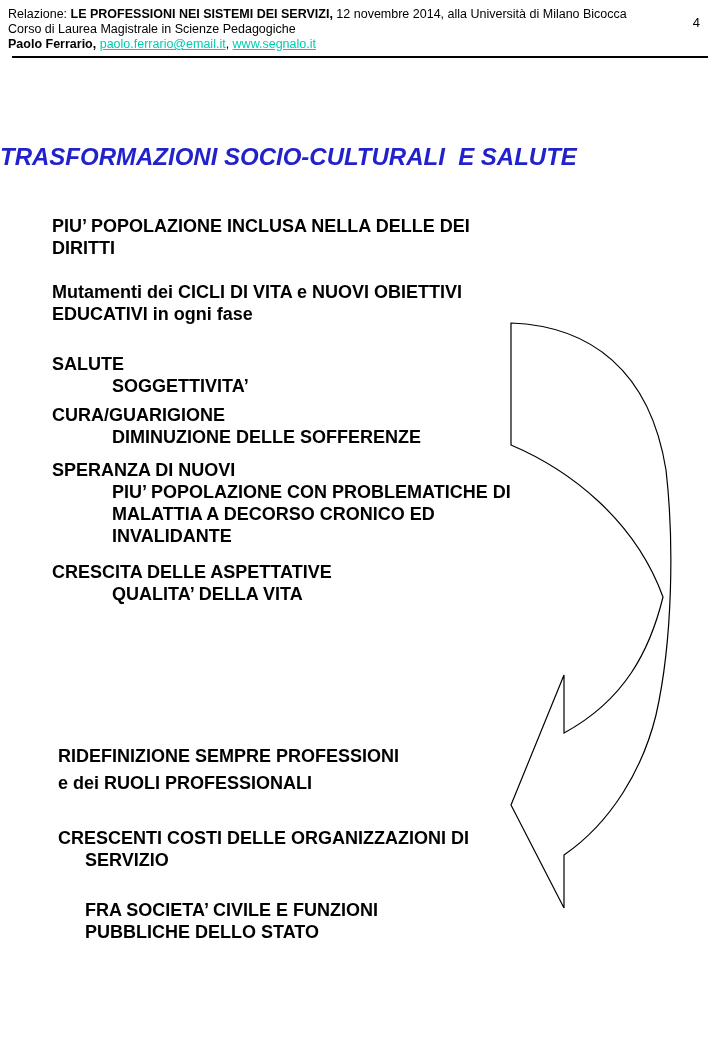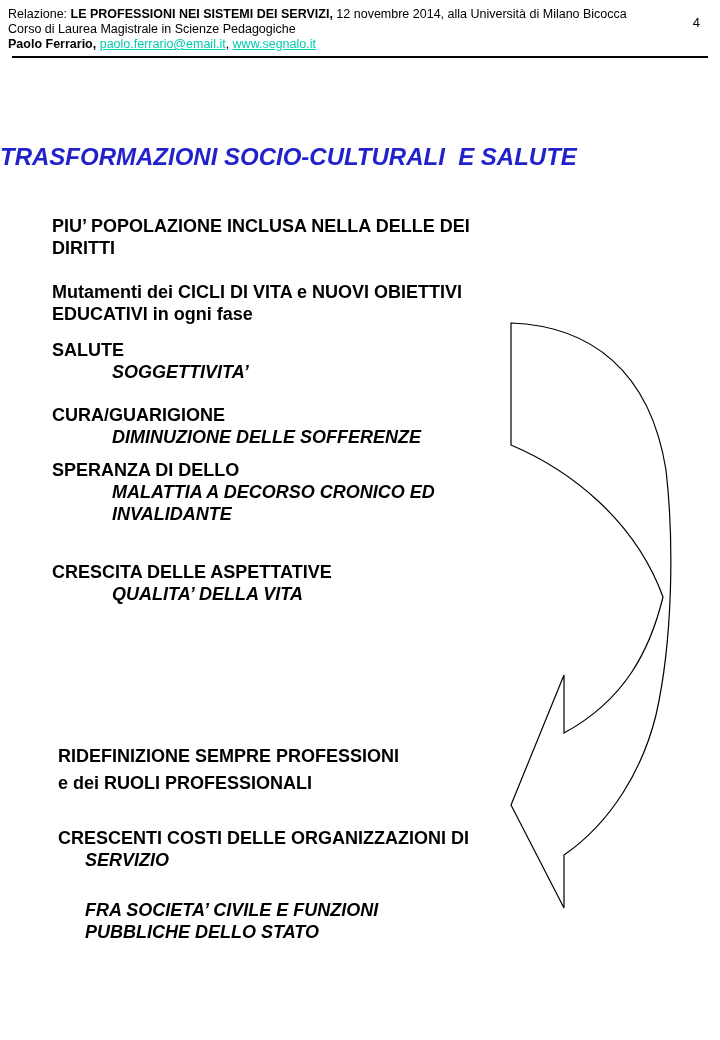--- a/index.html
+++ b/index.html
@@ -14,21 +14,21 @@
   .pagenum { position:absolute; left:660px; top:15px; width:40px; text-align:right; font-size:13px; }
   .rule { position:absolute; left:12px; top:56px; width:696px; height:1.5px; background:#000; }
   
   .title {
     position:absolute; left:0; top:84px; width:720px; text-align:left;
     font-size:24px; font-weight:bold; font-style:italic; color:#2222cc;
     line-height:29px; white-space:pre-wrap;
   }
   
   .block { position:absolute; left:52px; font-size:18px; font-weight:bold; line-height:22px; white-space:nowrap; }
-  .block .ind { padding-left:60px;font-style:italic; }
+  .block .ind { padding-left:60px; }
   .block.lower { left:58px; }
   .block.lower .ind { padding-left:27px; }
   
   .arrow-svg { position:absolute; left:0; top:0; width:720px; height:1040px; }
 </style>
 </head>
 <body>
 
 <div class="page">
 
@@ -62,32 +62,33 @@
   <div class="block" style="top:215px">
     <div>PIU’ POPOLAZIONE INCLUSA NELLA DELLE DEI</div>
     <div>DIRITTI</div>
   </div>
 
   <div class="block" style="top:281px">
     <div>Mutamenti dei CICLI DI VITA e NUOVI OBIETTIVI</div>
     <div>EDUCATIVI in ogni fase</div>
   </div>
 
-  <div class="block" style="top:339px">
+  <div class="block" style="top:353px">
     <div>SALUTE</div>
     <div class="ind">SOGGETTIVITA’</div>
   </div>
 
   <div class="block" style="top:404px">
     <div>CURA/GUARIGIONE</div>
     <div class="ind">DIMINUZIONE DELLE SOFFERENZE</div>
   </div>
 
   <div class="block" style="top:459px">
-    <div>SPERANZA DI DELLO</div>
+    <div>SPERANZA DI NUOVI</div>
+    <div class="ind">PIU’ POPOLAZIONE CON PROBLEMATICHE DI</div>
     <div class="ind">MALATTIA A DECORSO CRONICO ED</div>
     <div class="ind">INVALIDANTE</div>
   </div>
 
   <div class="block" style="top:561px">
     <div>CRESCITA DELLE ASPETTATIVE</div>
     <div class="ind">QUALITA’ DELLA VITA</div>
   </div>
 
   <div class="block lower" style="top:745px">

